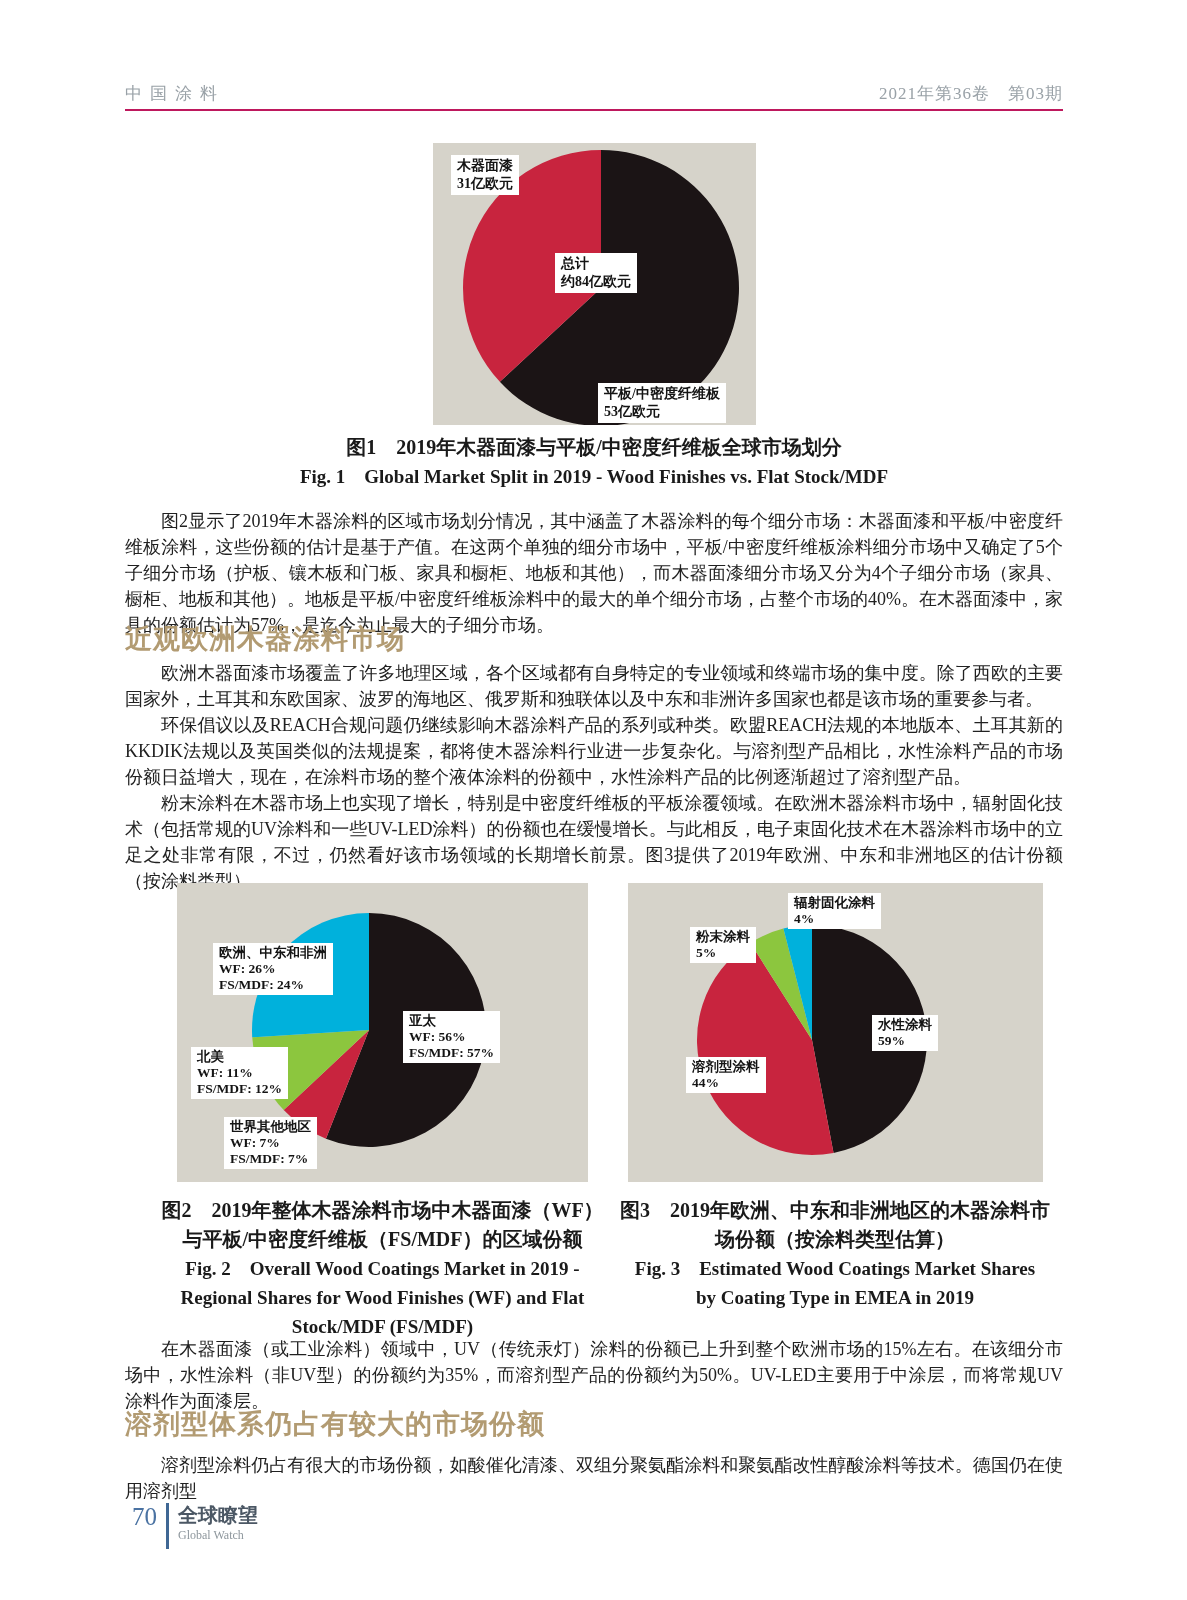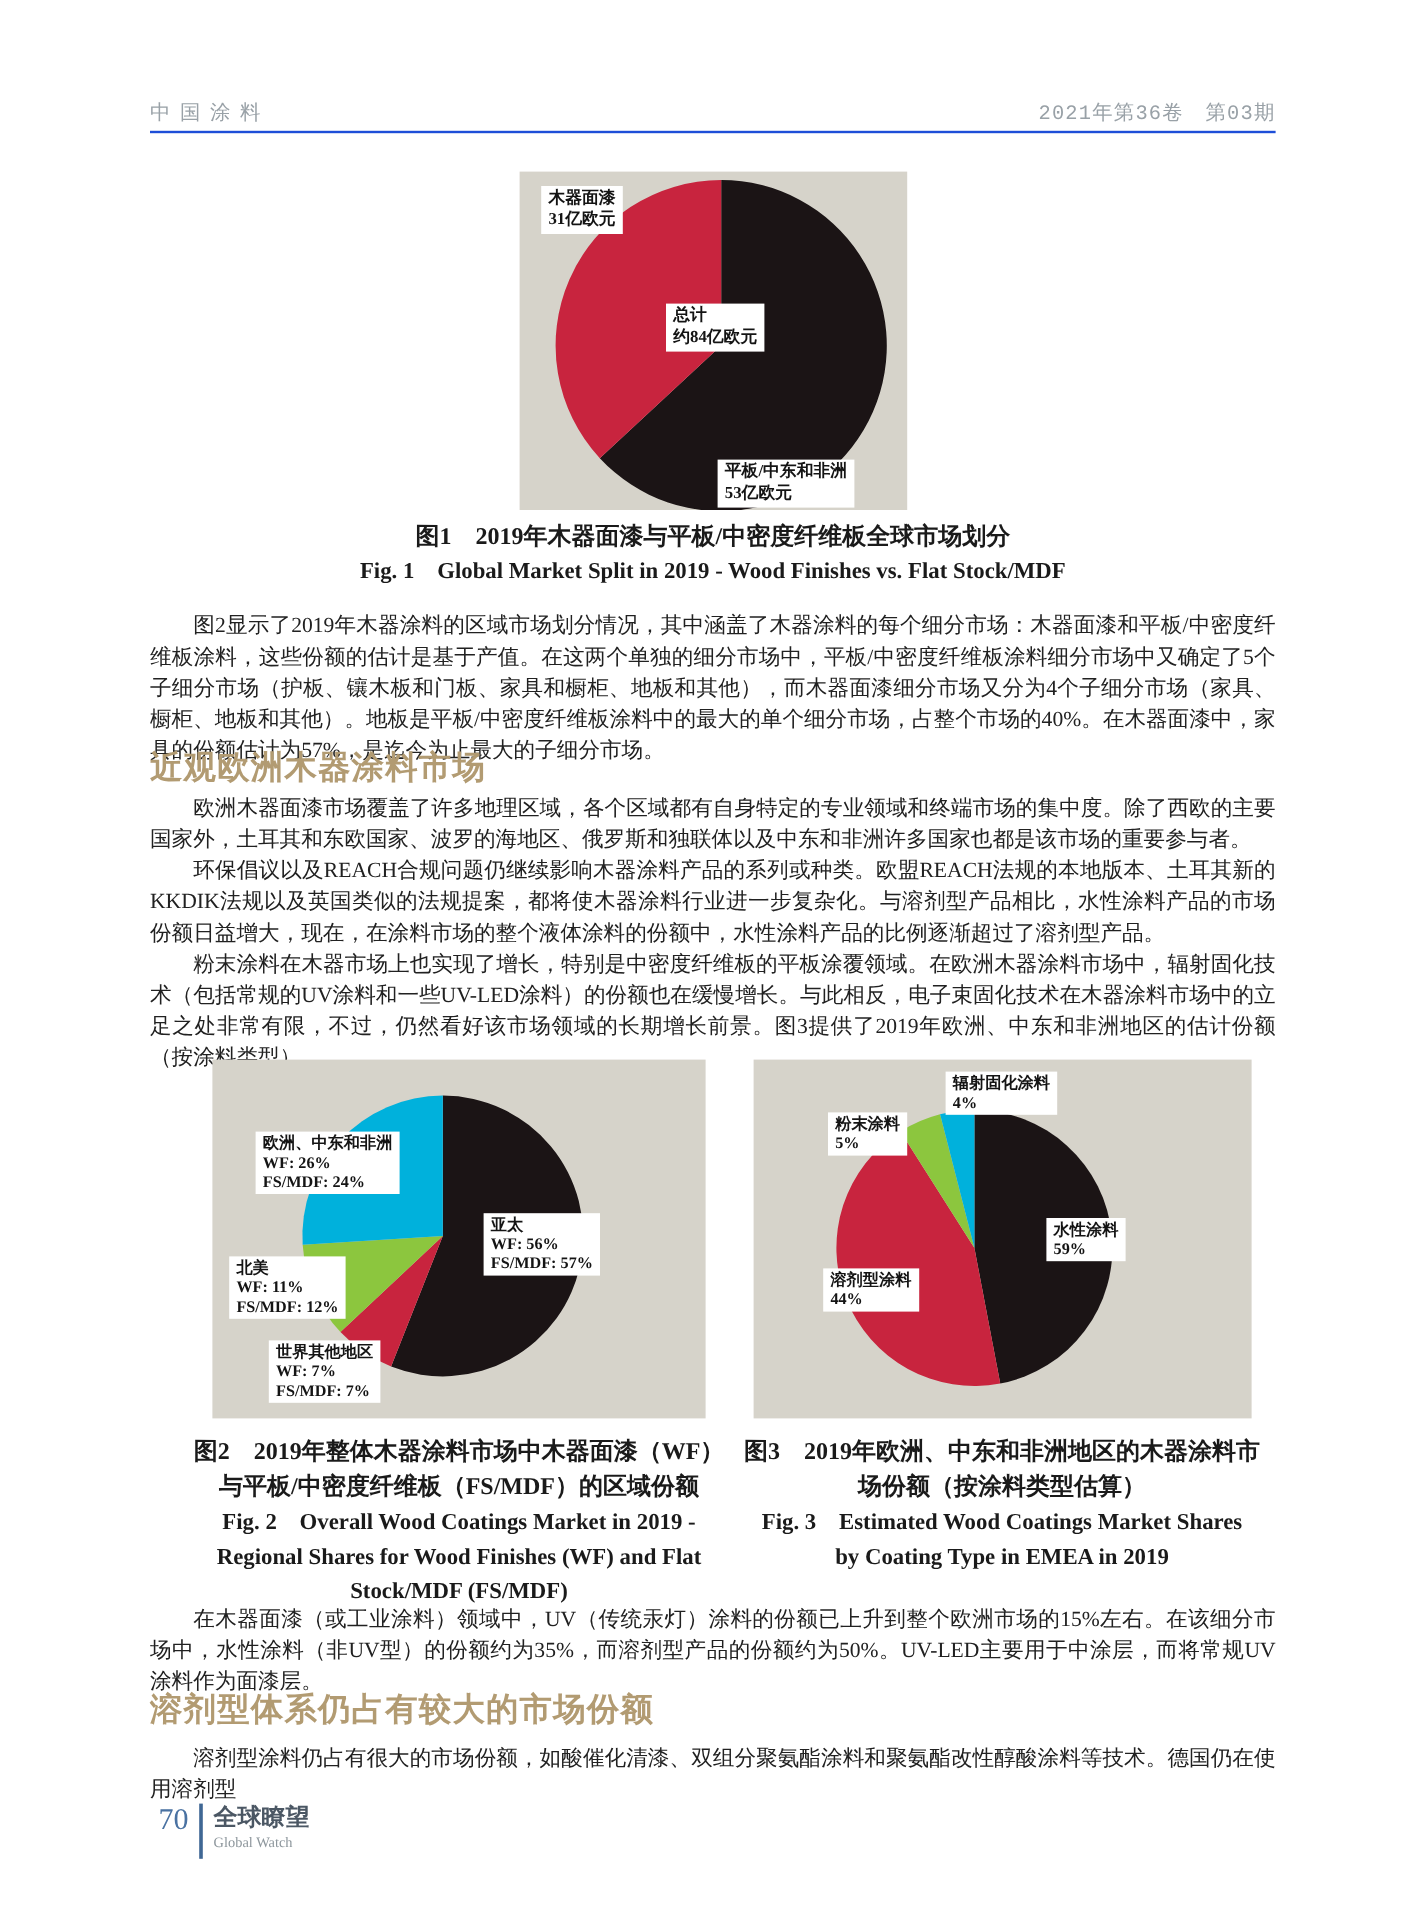--- a/index.html
+++ b/index.html
@@ -3,22 +3,22 @@
 <meta charset="utf-8">
 <style>
   html,body { margin:0; padding:0; background:#ffffff; }
   .page {
     position:relative; width:1187px; height:1600px; background:#ffffff;
     font-family:"Liberation Serif","DejaVu Serif",serif; color:#212121; overflow:hidden;
   }
   
   .header {
     position:absolute; left:125px; top:80px; width:938px; height:29px;
-    border-bottom:2px solid #1d4ed8; color:#99a1a7; font-size:17px;
-    font-family:Liberation Mono, monospace;
+    border-bottom:2px solid #be185d; color:#99a1a7; font-size:17px;
+    font-family:Liberation Serif, serif;
   }
   .journal { position:absolute; left:0; top:2px; letter-spacing:8px; }
   .issue   { position:absolute; right:0; top:2px; letter-spacing:1px; }
 
   
   .figbox { position:absolute; background:#d6d3ca; overflow:hidden; }
   .figbox svg { position:absolute; left:0; top:0; }
   .plabel {
     position:absolute; background:#ffffff; text-align:left; color:#141414;
     font-weight:bold; font-size:14px; line-height:18px; padding:2px 6px;
@@ -67,21 +67,21 @@
       </svg>
     <div class="plabel" style="left:18px; top:12px;">
       <div>木器面漆</div>
       <div>31亿欧元</div>
     </div>
     <div class="plabel" style="left:122px; top:110px;">
       <div>总计</div>
       <div>约84亿欧元</div>
     </div>
     <div class="plabel" style="left:165px; top:240px;">
-      <div>平板/中东和非洲</div>
+      <div>平板/中密度纤维板</div>
       <div>53亿欧元</div>
     </div>
   </div>
 
   <div class="capblock" style="left:125px; top:433px; width:938px;">
     <div class="cap-cn">图1　2019年木器面漆与平板/中密度纤维板全球市场划分</div>
     <div class="cap-en">Fig. 1　Global Market Split in 2019 - Wood Finishes vs. Flat Stock/MDF</div>
   </div>
 
   <div class="para" style="top:508px;">

